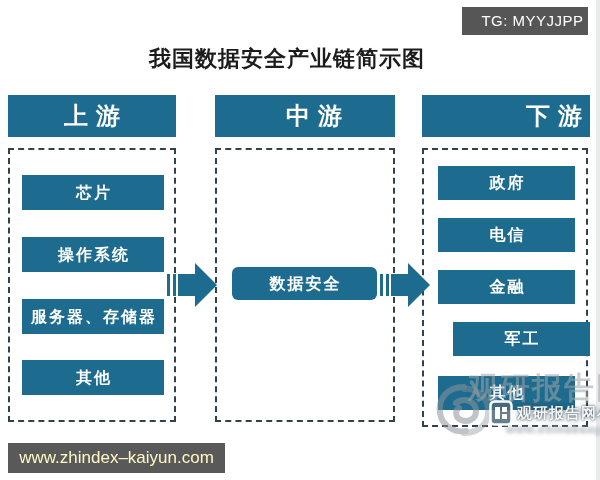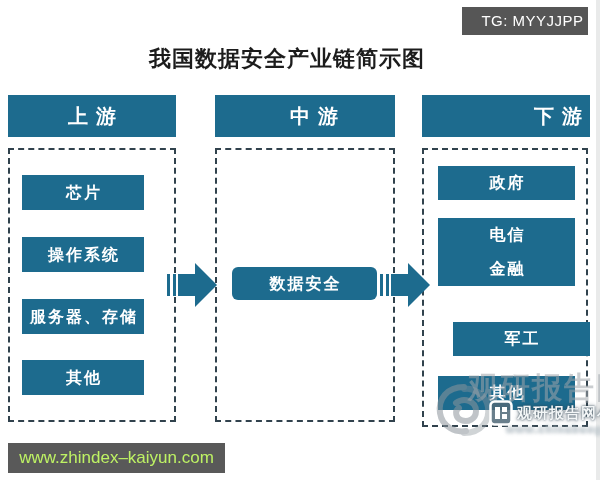--- a/index.html
+++ b/index.html
@@ -30,21 +30,21 @@
     text-align: center; transform: translateX(-13px);
     font-family: "Liberation Serif", "DejaVu Serif", serif;
     font-weight: bold; font-size: 22px; color: #1c1c1c;
     letter-spacing: 1px;
   }
   
   .col-header {
     position: absolute; top: 95px; height: 42px;
     background: #1d6b8e; color: #ffffff;
     font-family: "Liberation Serif", "DejaVu Serif", serif;
-    font-weight: bold; font-size: 20px; line-height: 42px;
+    font-weight: bold; font-size: 24px; line-height: 42px;
     text-align: center; letter-spacing: 8px; text-indent: 8px;
   }
   #header-up   { left: 8px;   width: 168px; }
   #header-mid  { left: 215px; width: 180px; padding-left: 18px; }
   #header-down { left: 422px; width: 168px; text-align: right; }
   
   .dash-box {
     position: absolute; top: 148px;
     border: 2px dashed #31424d;
     background: transparent;
@@ -53,40 +53,40 @@
   #dash-mid  { left: 215px; width: 180px; height: 274px; }
   #dash-down { left: 422px; width: 166px; height: 279px; }
   
   .item-box {
     position: absolute;
     background: #1d6b8e; color: #ffffff;
     font-family: "Liberation Serif", "DejaVu Serif", serif;
     font-weight: bold; font-size: 16px; text-align: center;
     letter-spacing: 2px; text-indent: 2px;
   }
-  .col1 { left: 22px;  width: 122px; height: 35px; line-height: 35px; }
+  .col1 { left: 22px;  width: 142px; height: 35px; line-height: 35px; }
   .col3 { left: 438px; width: 137px; height: 34px; line-height: 34px; }
   #box-chip { top: 175px; }
   #box-os   { top: 237px; }
   #box-srv  { top: 299px; }
   #box-oth1 { top: 360px; }
   #box-sec  { left: 232px; top: 267px; width: 145px; height: 33px; line-height: 33px; border-radius: 6px; }
   #box-gov  { top: 166px; }
   #box-tel  { top: 218px; }
-  #box-fin  { top: 252px; }
+  #box-fin  { top: 270px; }
   #box-mil  { top: 322px; margin-left: 15px; }
   #box-oth2 { top: 376px; }
   
   .flow-arrow { position: absolute; top: 263px; width: 50px; height: 44px; }
   #arrow-1 { left: 167px; }
   #arrow-2 { left: 380px; }
   
   .footer-bar {
     position: absolute; left: 8px; top: 443px; width: 217px; height: 30px;
-    background: #595959; color: #bef264;
+    background: #595959; color: #fef9c3;
     font-size: 17px; line-height: 30px; text-align: center;
   }
   
   .wm-swirl { position: absolute; left: 432px; top: 381px; width: 64px; height: 58px; opacity: 0.55; }
   .wm-big {
     position: absolute; left: 468px; top: 368px;
     font-family: "Liberation Serif", "DejaVu Serif", serif;
     font-weight: bold; font-size: 30px; letter-spacing: 2px;
     color: rgba(158, 164, 170, 0.55); white-space: nowrap;
   }

